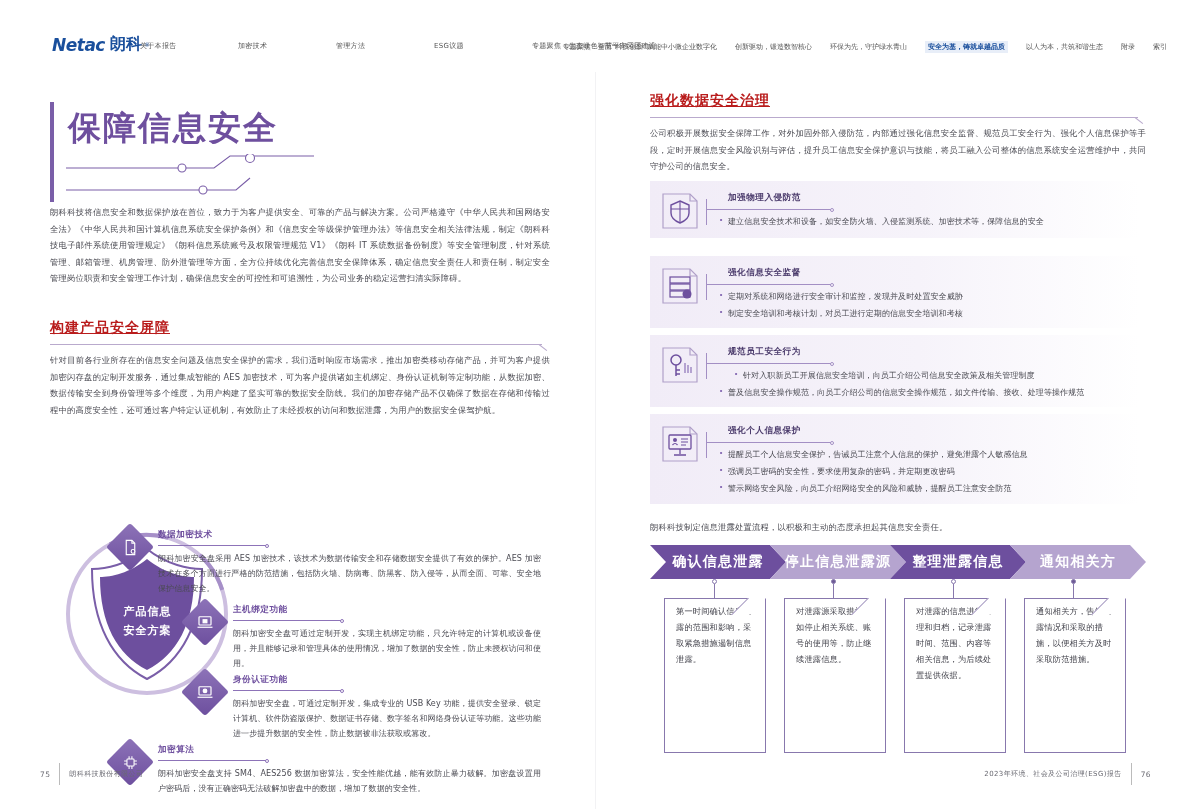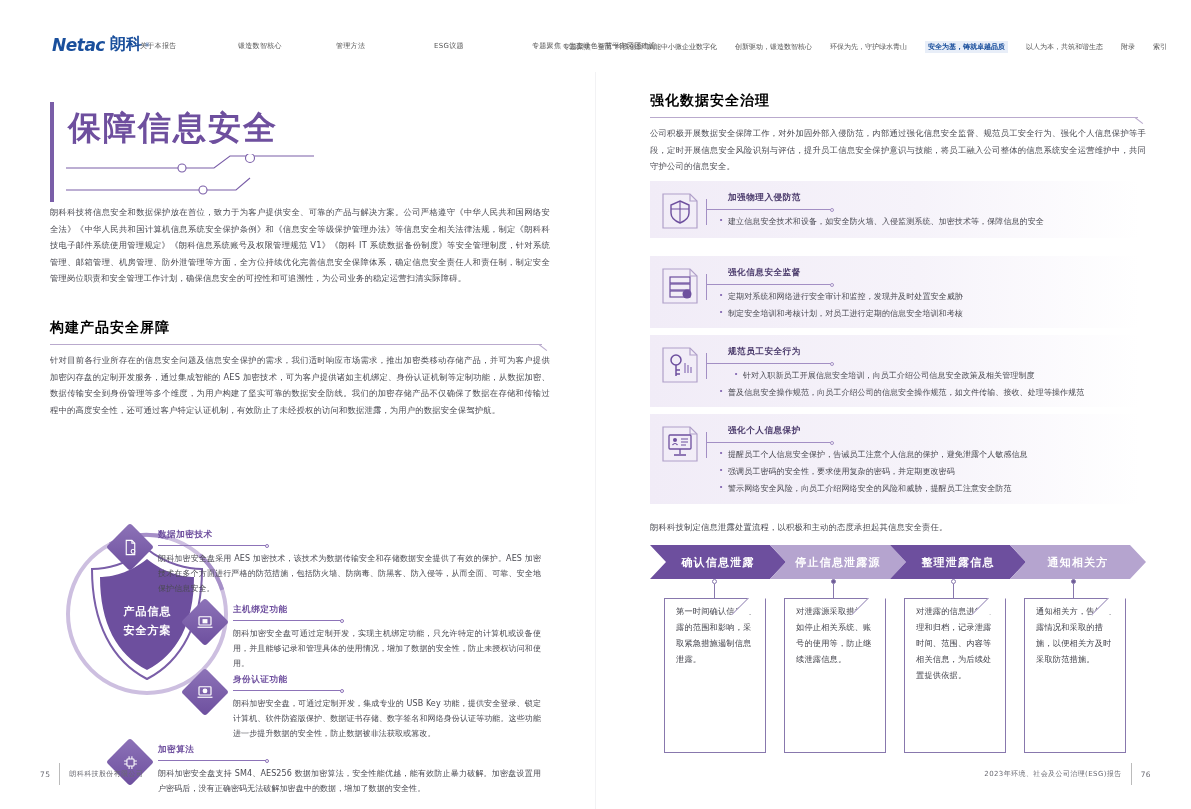--- a/index.html
+++ b/index.html
@@ -29,21 +29,21 @@
   
   .bigtitle-wrap{position:absolute;left:50px;top:30px;}
   .bigtitle-bar{position:absolute;left:0;top:0;width:4px;height:100px;background:#7a5ea8;}
   .bigtitle{position:absolute;left:18px;top:4px;font-size:33px;font-weight:bold;color:#6e4f9e;letter-spacing:2px;white-space:nowrap;}
   .deco-svg{position:absolute;left:14px;top:52px;}
 
   
   .para{position:absolute;font-size:8.3px;line-height:16.5px;color:#4a4a52;text-align:justify;letter-spacing:.2px;}
 
   
-  .subhead{position:absolute;font-size:14px;font-weight:bold;color:#000000;letter-spacing:1px;white-space:nowrap;}
+  .subhead{position:absolute;font-size:14px;font-weight:bold;color:#b91c1c;letter-spacing:1px;white-space:nowrap;text-decoration:underline;}
   .subrule{position:absolute;height:1px;background:#b9aacd;}
   .subrule:after{content:"";position:absolute;right:-7px;top:0px;width:10px;height:1px;background:#b9aacd;transform:rotate(38deg);transform-origin:left center;}
 
   
   .shield-box{position:absolute;left:60px;top:455px;width:175px;height:175px;}
   .sh-label{position:absolute;left:0;top:0;width:175px;height:175px;display:flex;flex-direction:column;align-items:center;justify-content:center;color:#fff;font-size:11px;font-weight:bold;letter-spacing:1px;line-height:19px;padding-top:12px;box-sizing:border-box;}
 
   
   .ditem{position:absolute;}
   .dia{position:absolute;width:34px;height:34px;background:linear-gradient(135deg,#8d73b8,#6d4f9e);transform:rotate(45deg);border-radius:3px;}
@@ -58,21 +58,21 @@
   .card-icon{position:absolute;left:10px;top:10px;width:40px;height:40px;}
   .card-hd{position:absolute;left:78px;font-size:8.6px;font-weight:bold;color:#4a3a6b;letter-spacing:.5px;}
   .card-conn{position:absolute;height:1px;background:#a38fc4;}
   .card-conn:after{content:"";position:absolute;right:-3px;top:-1.5px;width:4px;height:4px;border:1px solid #a38fc4;border-radius:50%;background:#fbf9fd;box-sizing:border-box;}
   .card-vbar{position:absolute;width:1px;background:#a38fc4;}
   .bullet{position:absolute;left:78px;font-size:8px;color:#4a4a52;line-height:14px;letter-spacing:.1px;white-space:nowrap;}
   .bullet:before{content:"·";position:absolute;left:-9px;top:-1px;color:#8d73b8;font-weight:bold;font-size:11px;}
 
   
   .flowrow{position:absolute;left:650px;top:545px;height:34px;}
-  .chev{position:absolute;height:34px;display:flex;align-items:center;justify-content:center;color:#fff;font-size:11px;font-weight:bold;letter-spacing:1.2px;
+  .chev{position:absolute;height:34px;display:flex;align-items:center;justify-content:center;color:#fff;font-size:14px;font-weight:bold;letter-spacing:1.2px;
         clip-path:polygon(0 0, calc(100% - 16px) 0, 100% 50%, calc(100% - 16px) 100%, 0 100%, 16px 50%);}
   .chev.first{clip-path:polygon(0 0, calc(100% - 16px) 0, 100% 50%, calc(100% - 16px) 100%, 0 100%, 16px 50%);}
   .fbox{position:absolute;border:1px solid #8878ad;background:#fff;font-size:8.2px;line-height:16px;color:#3f3f48;padding:4px 11px;box-sizing:border-box;letter-spacing:.2px;}
   .fbox-corner{position:absolute;right:-1px;top:-1px;width:17px;height:17px;background:#fff;border-left:1px solid #8878ad;transform:skewX(-45deg);transform-origin:top right;}
   .fstem{position:absolute;width:1px;background:#8878ad;}
   .fstem:before{content:"";position:absolute;left:-2px;top:-5px;width:5px;height:5px;border:1px solid #8878ad;border-radius:50%;background:#fff;box-sizing:border-box;}
   .fstem.solid:before{background:#6d5b96;}
 
   
   .foot{position:absolute;bottom:24px;font-size:7px;color:#6a6a72;letter-spacing:.4px;display:flex;align-items:center;gap:9px;}
@@ -85,21 +85,21 @@
 <div id="page">
 
   <div class="topbar">
     <div class="logo">
       <span class="logo-mark">Netac</span>
       <span class="logo-cn">朗科</span>
       <span class="logo-tm">®</span>
     </div>
     <div class="nav-left">
       <span class="nv">关于本报告</span>
-      <span class="nv">锻造数智核心</span>
+      <span class="nv">加密技术</span>
       <span class="nv">管理方法</span>
       <span class="nv">ESG议题</span>
       <span class="nv wide">专题聚焦：生态绿色智慧平安园区建设</span>
     </div>
     <div class="nav-right">
       <span class="nv">专题聚焦：全面“科技创新”赋能中小微企业数字化</span>
       <span class="nv">创新驱动，锻造数智核心</span>
       <span class="nv">环保为先，守护绿水青山</span>
       <span class="nv active">安全为基，铸就卓越品质</span>
       <span class="nv">以人为本，共筑和谐生态</span>

